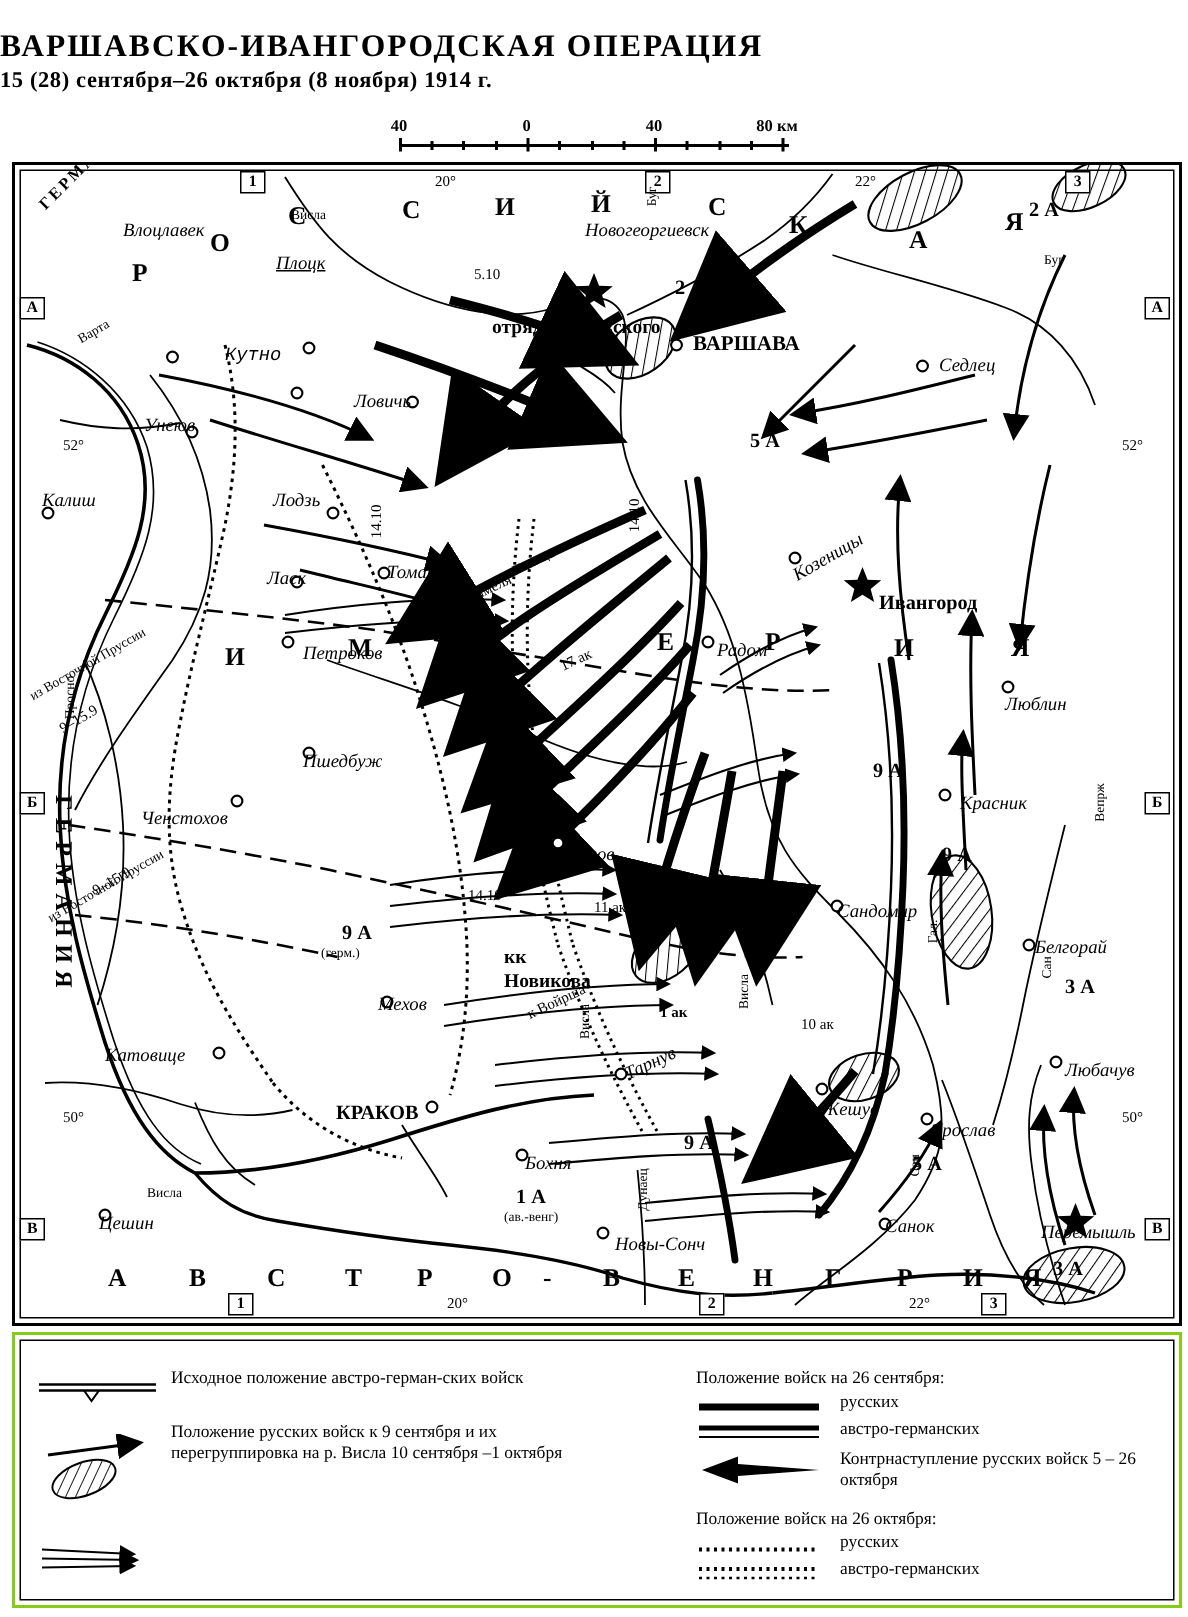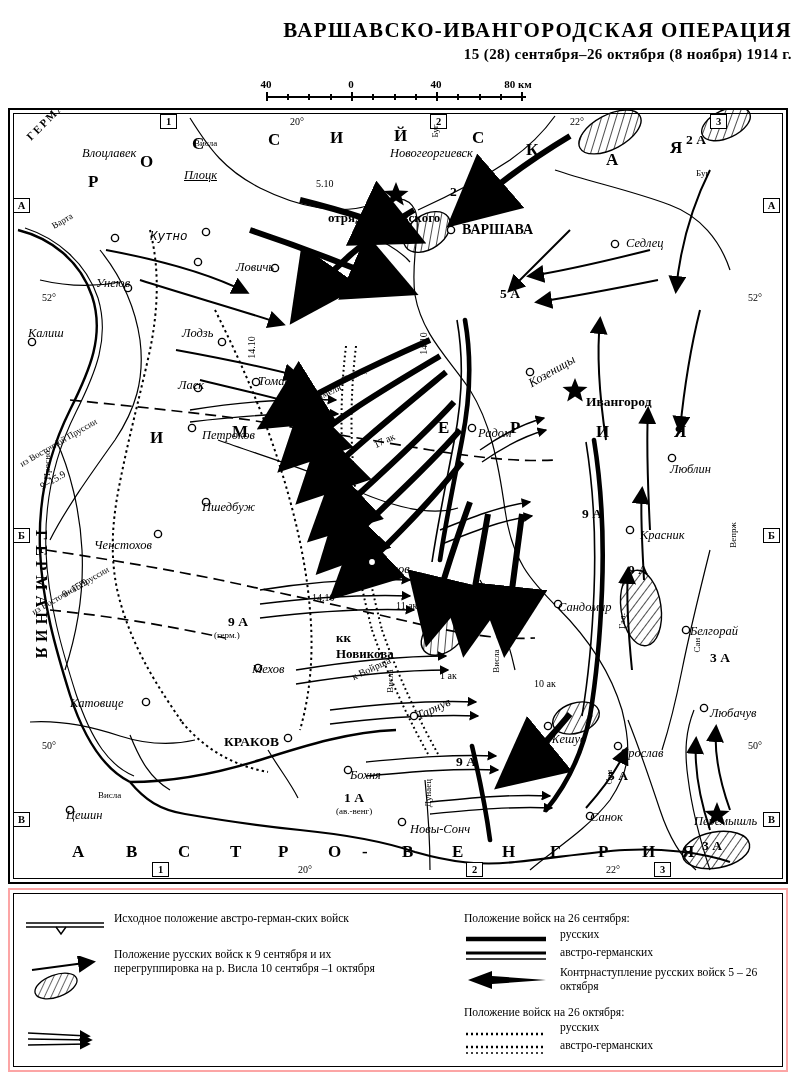--- a/index.html
+++ b/index.html
@@ -7,21 +7,21 @@
   body{
     width:792px;height:1078px;
     font-family:"Liberation Serif", serif;
     color:#000;
     position:relative;
     overflow:hidden;
   }
   .page{position:absolute;inset:0;}
 
   
-  .title-block{position:absolute;left:0;top:18px;width:792px;text-align:right;}
+  .title-block{position:absolute;left:0;top:18px;width:792px;text-align:left;}
   .title-main{
     font-family:"Liberation Serif", serif;
     font-size:21px;font-weight:bold;letter-spacing:1.4px;
   }
   .title-sub{
     font-size:15px;font-weight:bold;margin-top:3px;letter-spacing:.4px;
   }
 
   
   .scalebar{position:absolute;left:246px;top:78px;width:300px;height:28px;}
@@ -58,21 +58,21 @@
 
   .boxnum{
     position:absolute;border:1.3px solid #000;background:#fff;
     font-size:10.5px;font-weight:bold;text-align:center;
     width:15px;height:13px;line-height:13px;
   }
 
   
   .legend{
     position:absolute;left:8px;top:888px;width:776px;height:180px;
-    border:2px solid #fca5a5;background:#fff;
+    border:2px solid #84cc16;background:#fff;
   }
   .legend-inner{position:absolute;inset:3px;border:1px solid #000;}
   .legend-col{position:absolute;top:0;}
   .legend-row{position:absolute;font-size:11.6px;line-height:13.6px;}
   .legend-sym{position:absolute;}
   .legend-head{font-size:11.6px;}
 </style>
 </head>
 <body>
 
@@ -448,21 +448,21 @@
 
       <div class="lbl" style="left:318px;top:100px;font-size:13px;font-weight:bold;" style2="">отряд
 Ольховского</div>
       <div class="lbl" style="left:326px;top:520px;font-size:13px;font-weight:bold;white-space:pre;">кк
 Новикова</div>
       <div class="lbl small rot25" style="left:362px;top:330px;">17 ак</div>
       <div class="lbl small" style="left:322px;top:408px;">20 ак</div>
       <div class="lbl small" style="left:322px;top:422px;">гв. к (рез)</div>
       <div class="lbl small" style="left:386px;top:490px;">11 ак</div>
       <div class="lbl small" style="left:524px;top:568px;text-align:center;">10 ак</div>
-      <div class="lbl small" style="left:430px;top:560px;">1 ак</div>
+      <div class="lbl small" style="left:430px;top:560px;font-weight:bold;">1 ак</div>
       <div class="lbl small italic rot25" style="left:288px;top:290px;">Фроммеля</div>
       <div class="lbl small rot25" style="left:340px;top:562px;">к Войрша</div>
       <div class="lbl tiny rot-90b" style="left:604px;top:506px;">Гал.</div>
 
       <div class="lbl small" style="left:306px;top:68px;">5.10</div>
       <div class="lbl small rot-90b" style="left:230px;top:232px;">14.10</div>
       <div class="lbl small rot-90b" style="left:402px;top:228px;">14.10</div>
       <div class="lbl small" style="left:302px;top:482px;">14.10</div>
       <div class="lbl small rot30" style="left:28px;top:372px;">9–15.9</div>
       <div class="lbl small rot30" style="left:50px;top:480px;">9–15.9</div>

